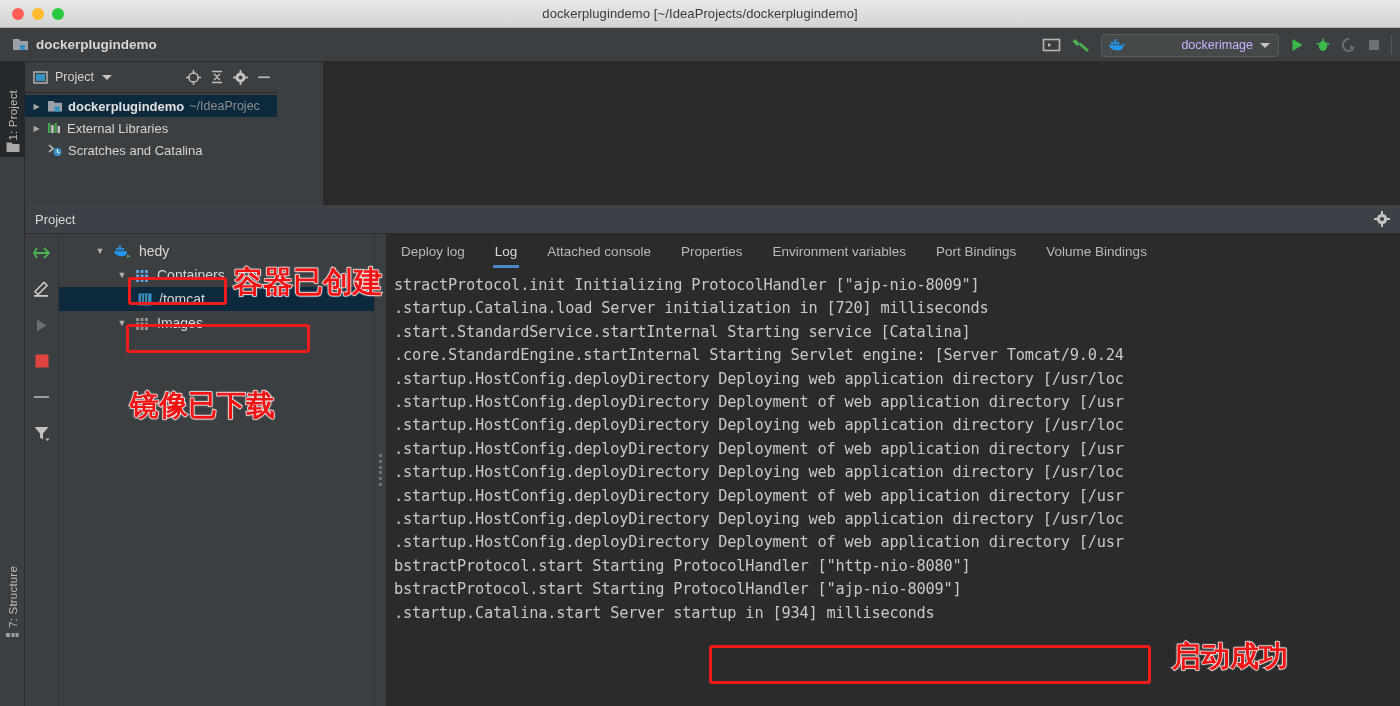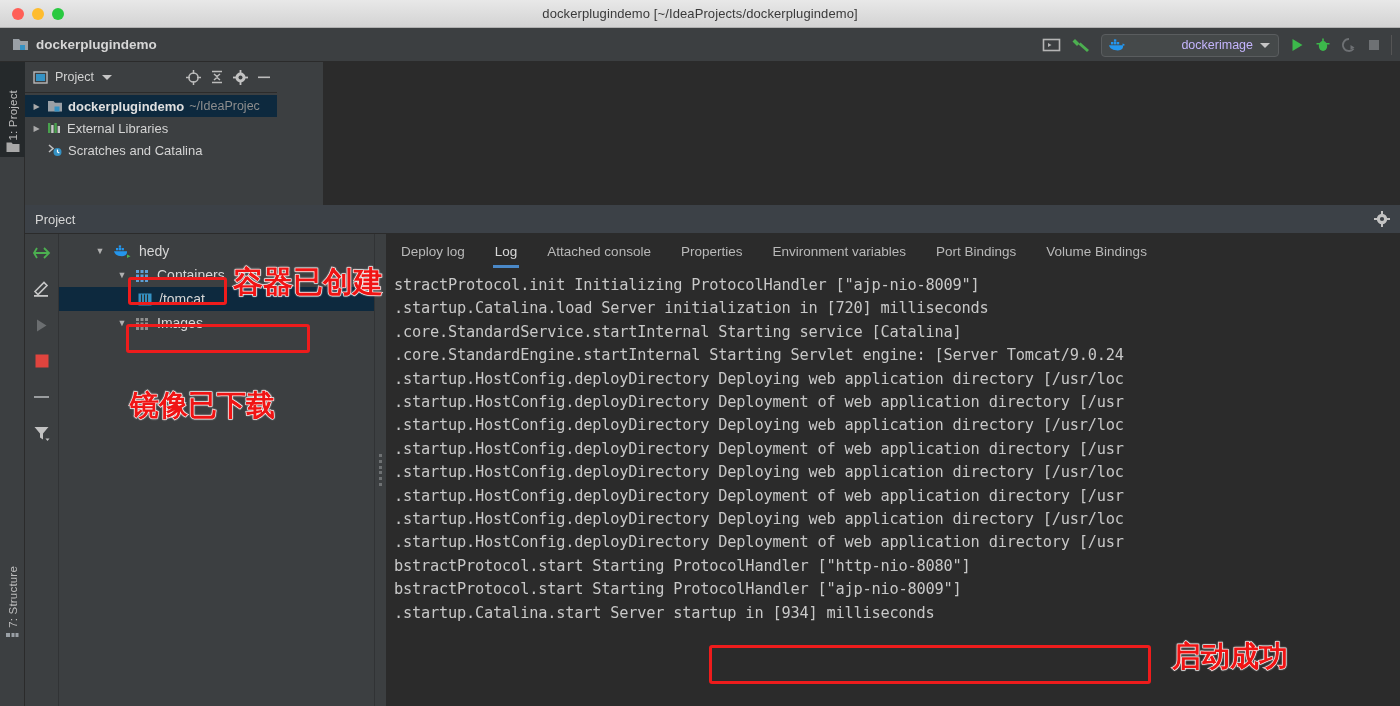--- a/index.html
+++ b/index.html
@@ -514,21 +514,21 @@
             <span>Port Bindings</span>
           </div>
           <div class="tab">
             <span>Volume Bindings</span>
           </div>
         </div>
 
         <div class="console">
           <div class="logline">stractProtocol.init Initializing ProtocolHandler ["ajp-nio-8009"]</div>
           <div class="logline">.startup.Catalina.load Server initialization in [720] milliseconds</div>
-          <div class="logline">.core.StandardService.startInternal Starting service [Catalina]</div>
+          <div class="logline">.start.StandardService.startInternal Starting service [Catalina]</div>
           <div class="logline">.core.StandardEngine.startInternal Starting Servlet engine: [Server Tomcat/9.0.24</div>
           <div class="logline">.startup.HostConfig.deployDirectory Deploying web application directory [/usr/loc</div>
           <div class="logline">.startup.HostConfig.deployDirectory Deployment of web application directory [/usr</div>
           <div class="logline">.startup.HostConfig.deployDirectory Deploying web application directory [/usr/loc</div>
           <div class="logline">.startup.HostConfig.deployDirectory Deployment of web application directory [/usr</div>
           <div class="logline">.startup.HostConfig.deployDirectory Deploying web application directory [/usr/loc</div>
           <div class="logline">.startup.HostConfig.deployDirectory Deployment of web application directory [/usr</div>
           <div class="logline">.startup.HostConfig.deployDirectory Deploying web application directory [/usr/loc</div>
           <div class="logline">.startup.HostConfig.deployDirectory Deployment of web application directory [/usr</div>
           <div class="logline">bstractProtocol.start Starting ProtocolHandler ["http-nio-8080"]</div>

